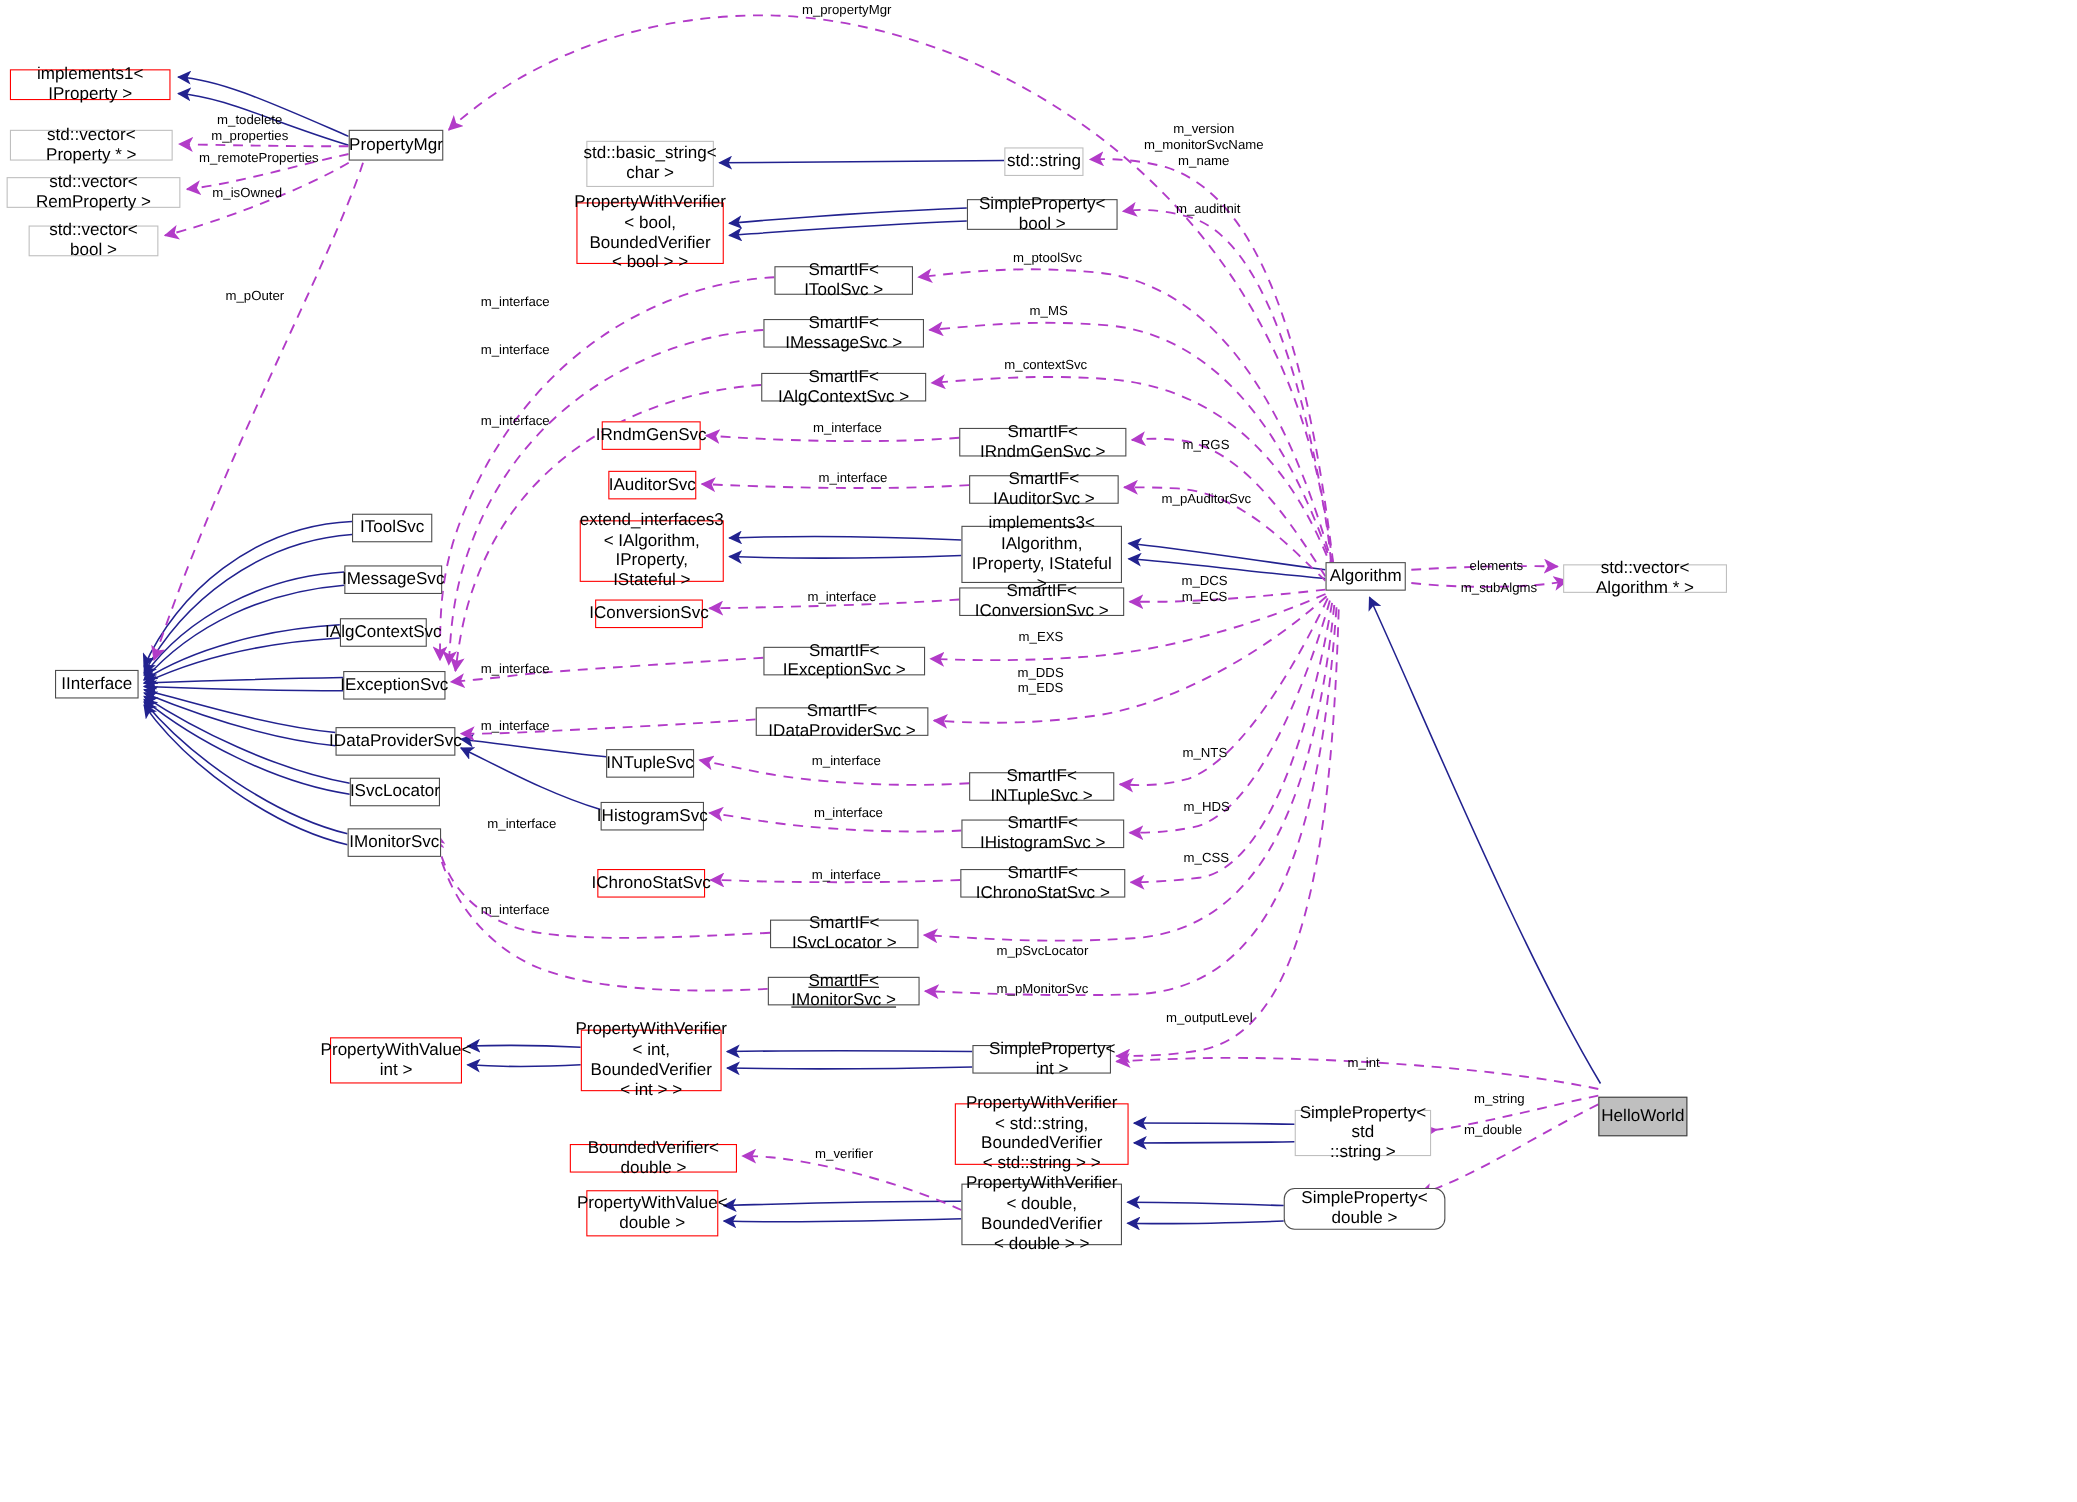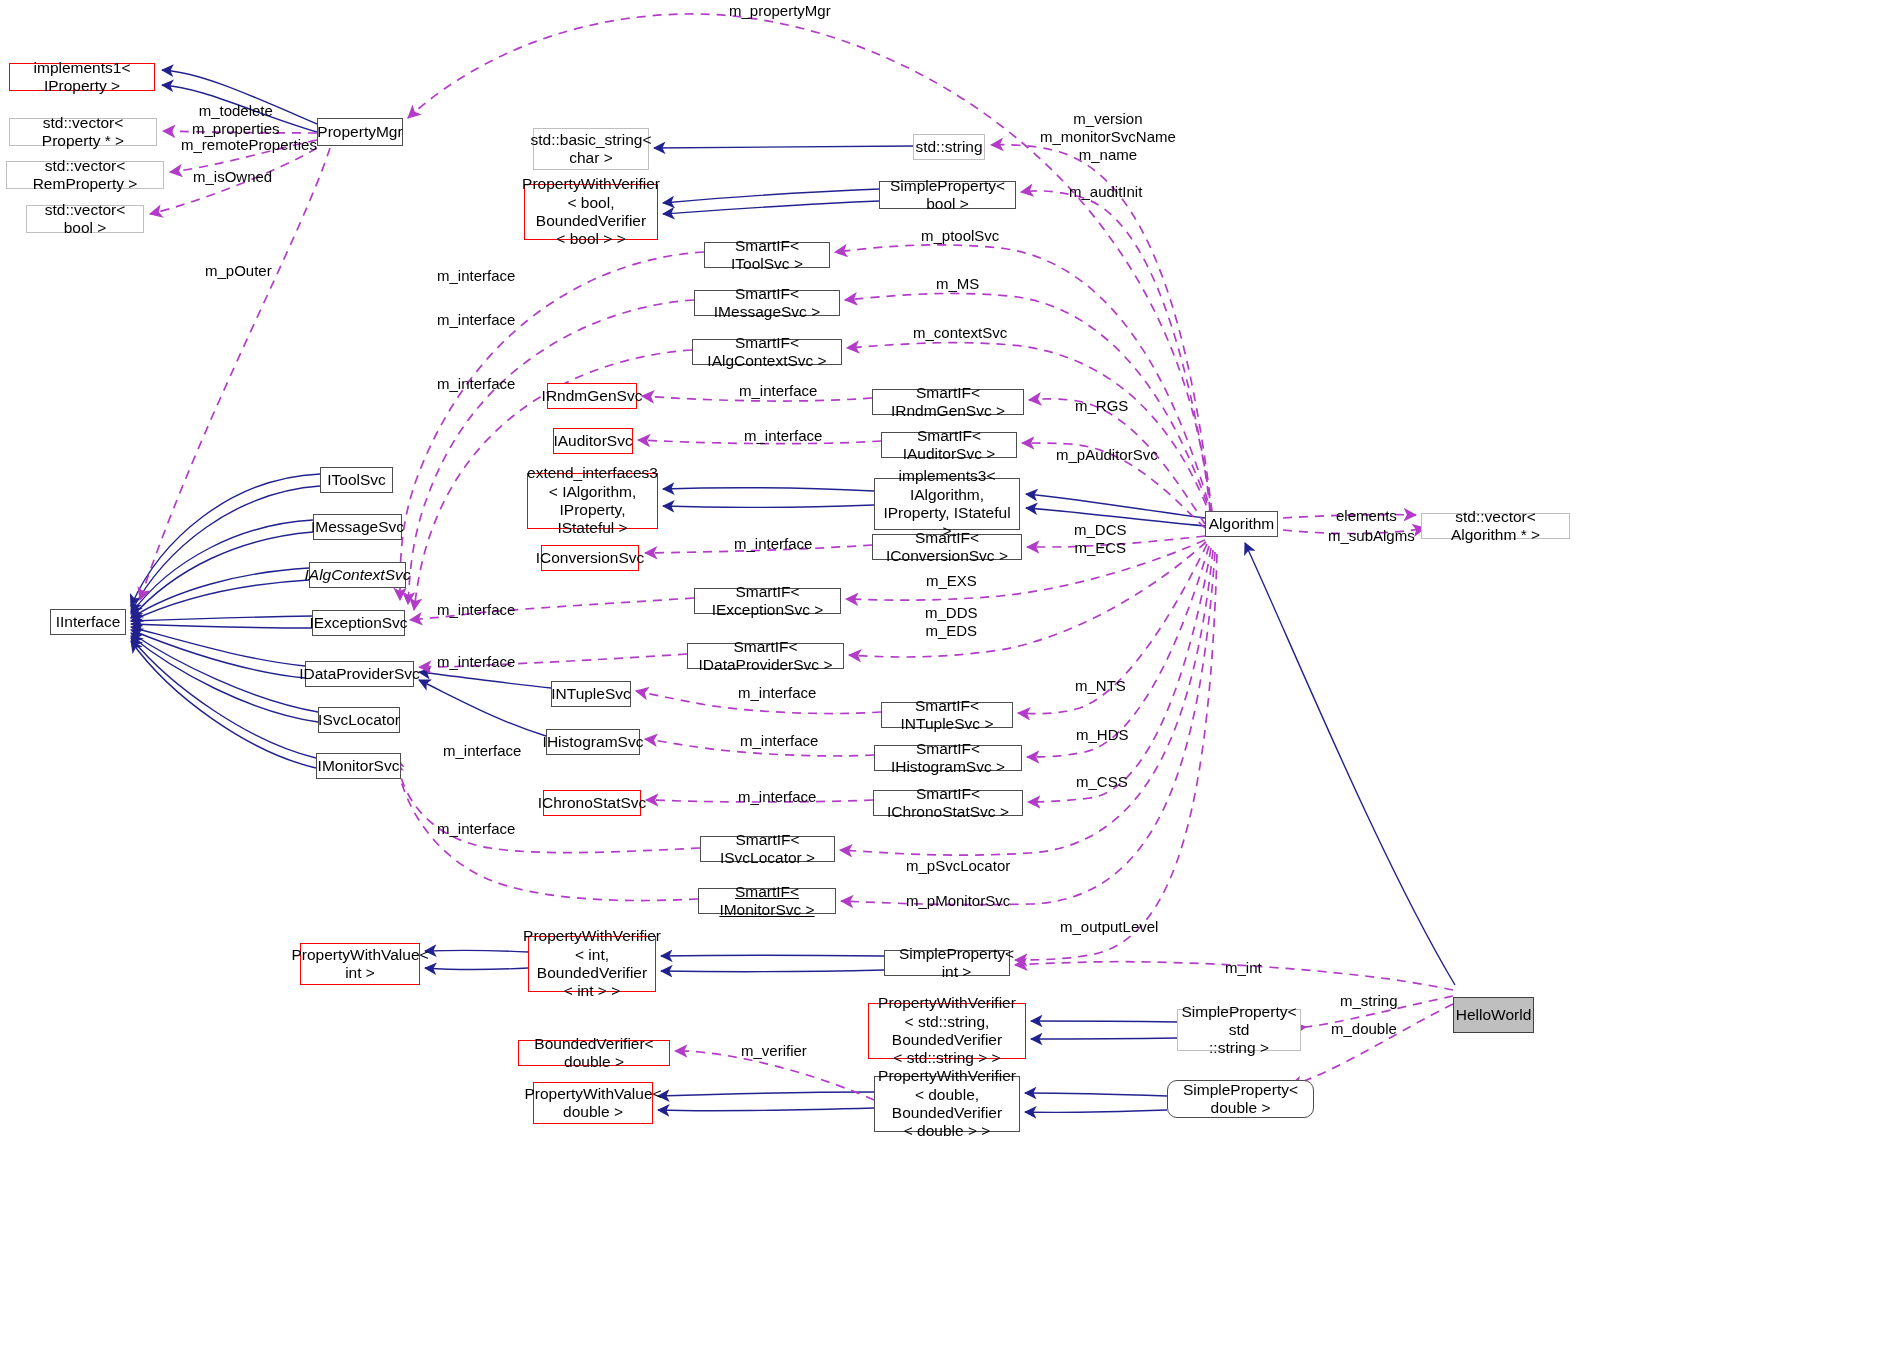--- a/index.html
+++ b/index.html
@@ -32,21 +32,21 @@
   .n-grey{border:1px solid #bfbfbf;}
   
   .n-dark{border:1.6px solid #4d4d4d;}
   
   .n-red{border:1.6px solid #ff0000;}
   
   .n-hl{border:1.6px solid #404040;background:#bfbfbf;}
 
   .elabel{
     position:absolute;
-    font-size:15px;
+    font-size:12px;
     color:#000000;
     white-space:pre-line;
     text-align:center;
     line-height:1.2;
     z-index:4;
   }
 </style>
 </head>
 <body>
 
@@ -215,21 +215,21 @@
       <div class="node n-dark" style="left: 551px; top: 681px; width: 80px; height: 26px;"><span>INTupleSvc</span></div>
       <div class="node n-dark" style="left: 881px; top: 702px; width: 132px; height: 26px;"><span>SmartIF&lt; INTupleSvc &gt;</span></div>
       <div class="node n-dark" style="left: 546px; top: 729px; width: 94px; height: 26px;"><span>IHistogramSvc</span></div>
       <div class="node n-dark" style="left: 874px; top: 745px; width: 148px; height: 26px;"><span>SmartIF&lt; IHistogramSvc &gt;</span></div>
       <div class="node n-red" style="left: 543px; top: 790px; width: 98px; height: 26px;"><span>IChronoStatSvc</span></div>
       <div class="node n-dark" style="left: 873px; top: 790px; width: 150px; height: 26px;"><span>SmartIF&lt; IChronoStatSvc &gt;</span></div>
       <div class="node n-dark" style="left: 700px; top: 836px; width: 135px; height: 26px;"><span>SmartIF&lt; ISvcLocator &gt;</span></div>
       <div class="node n-dark" style="left: 698px; top: 888px; width: 138px; height: 26px; text-decoration: underline;"><span>SmartIF&lt; IMonitorSvc &gt;</span></div>
       <div class="node n-dark" style="left: 320px; top: 467px; width: 73px; height: 26px;"><span>IToolSvc</span></div>
       <div class="node n-dark" style="left: 313px; top: 514px; width: 89px; height: 26px;"><span>IMessageSvc</span></div>
-      <div class="node n-dark" style="left: 309px; top: 562px; width: 97px; height: 26px; font-style: italic;"><span>IAlgContextSvc</span></div>
+      <div class="node n-dark" style="left: 309px; top: 562px; width: 79px; height: 26px;"><span>IAlgContextSvc</span></div>
       <div class="node n-dark" style="left: 312px; top: 610px; width: 93px; height: 26px; align-items: center;"><span>IExceptionSvc</span></div>
       <div class="node n-dark" style="left: 305px; top: 661px; width: 109px; height: 26px;"><span>IDataProviderSvc</span></div>
       <div class="node n-dark" style="left: 318px; top: 707px; width: 82px; height: 26px;"><span>ISvcLocator</span></div>
       <div class="node n-dark" style="left: 316px; top: 753px; width: 85px; height: 26px;"><span>IMonitorSvc</span></div>
       <div class="node n-dark" style="left: 50px; top: 609px; width: 76px; height: 26px;"><span>IInterface</span></div>
       <div class="node n-dark" style="left: 1205px; top: 511px; width: 73px; height: 26px;"><span>Algorithm</span></div>
       <div class="node n-grey" style="left: 1421px; top: 513px; width: 149px; height: 26px;"><span>std::vector&lt; Algorithm * &gt;</span></div>
       <div class="node n-red" style="left: 300px; top: 943px; width: 120px; height: 42px;"><span>PropertyWithValue&lt;
 int &gt;</span></div>
       <div class="node n-red" style="left: 528px; top: 936px; width: 128px; height: 56px;"><span>PropertyWithVerifier

